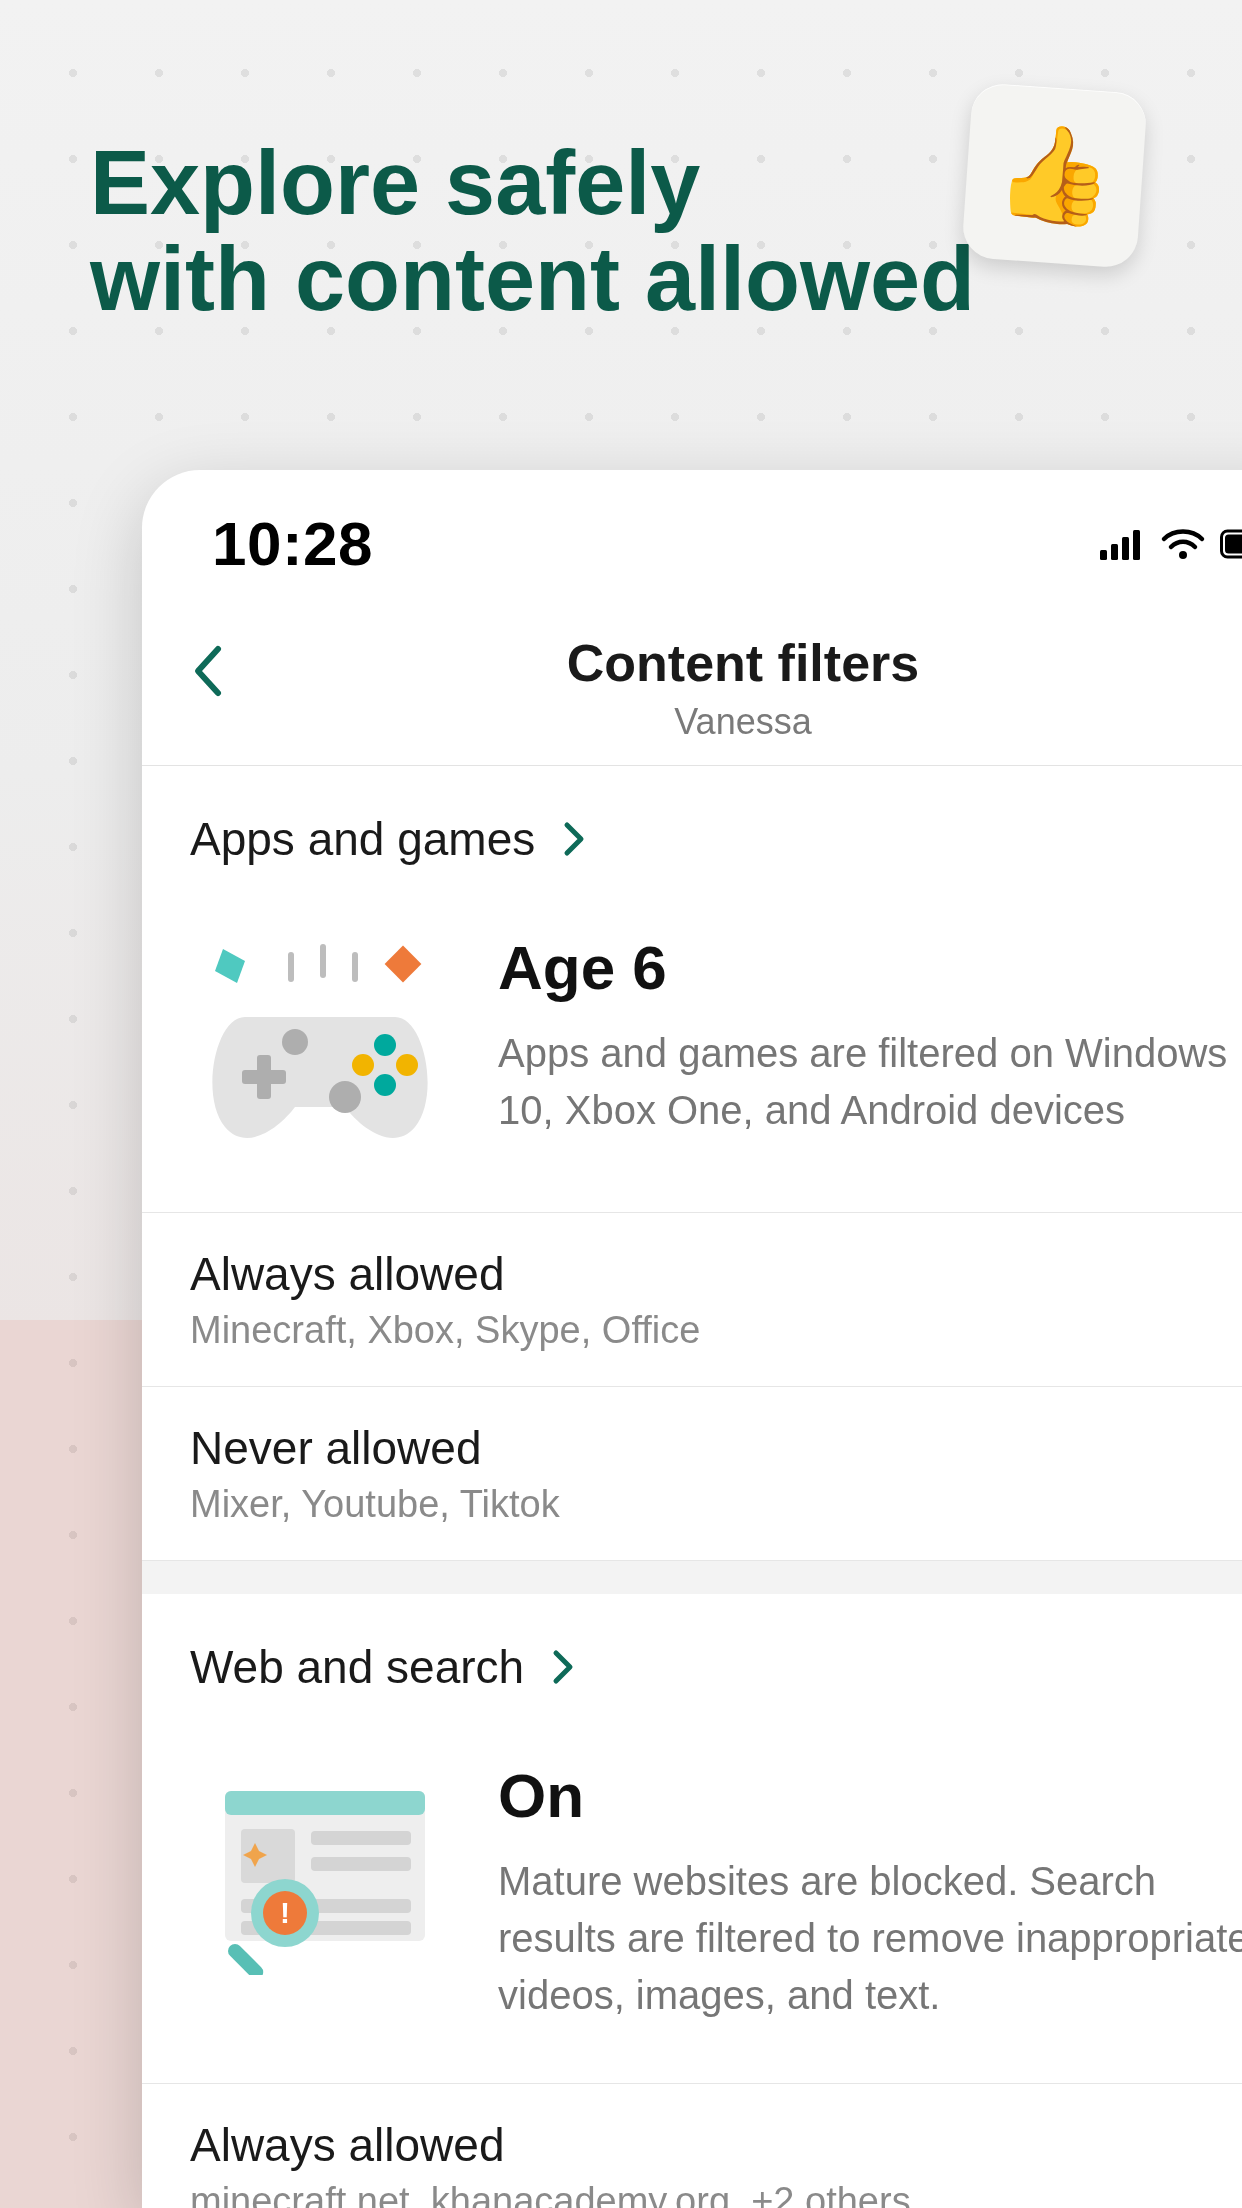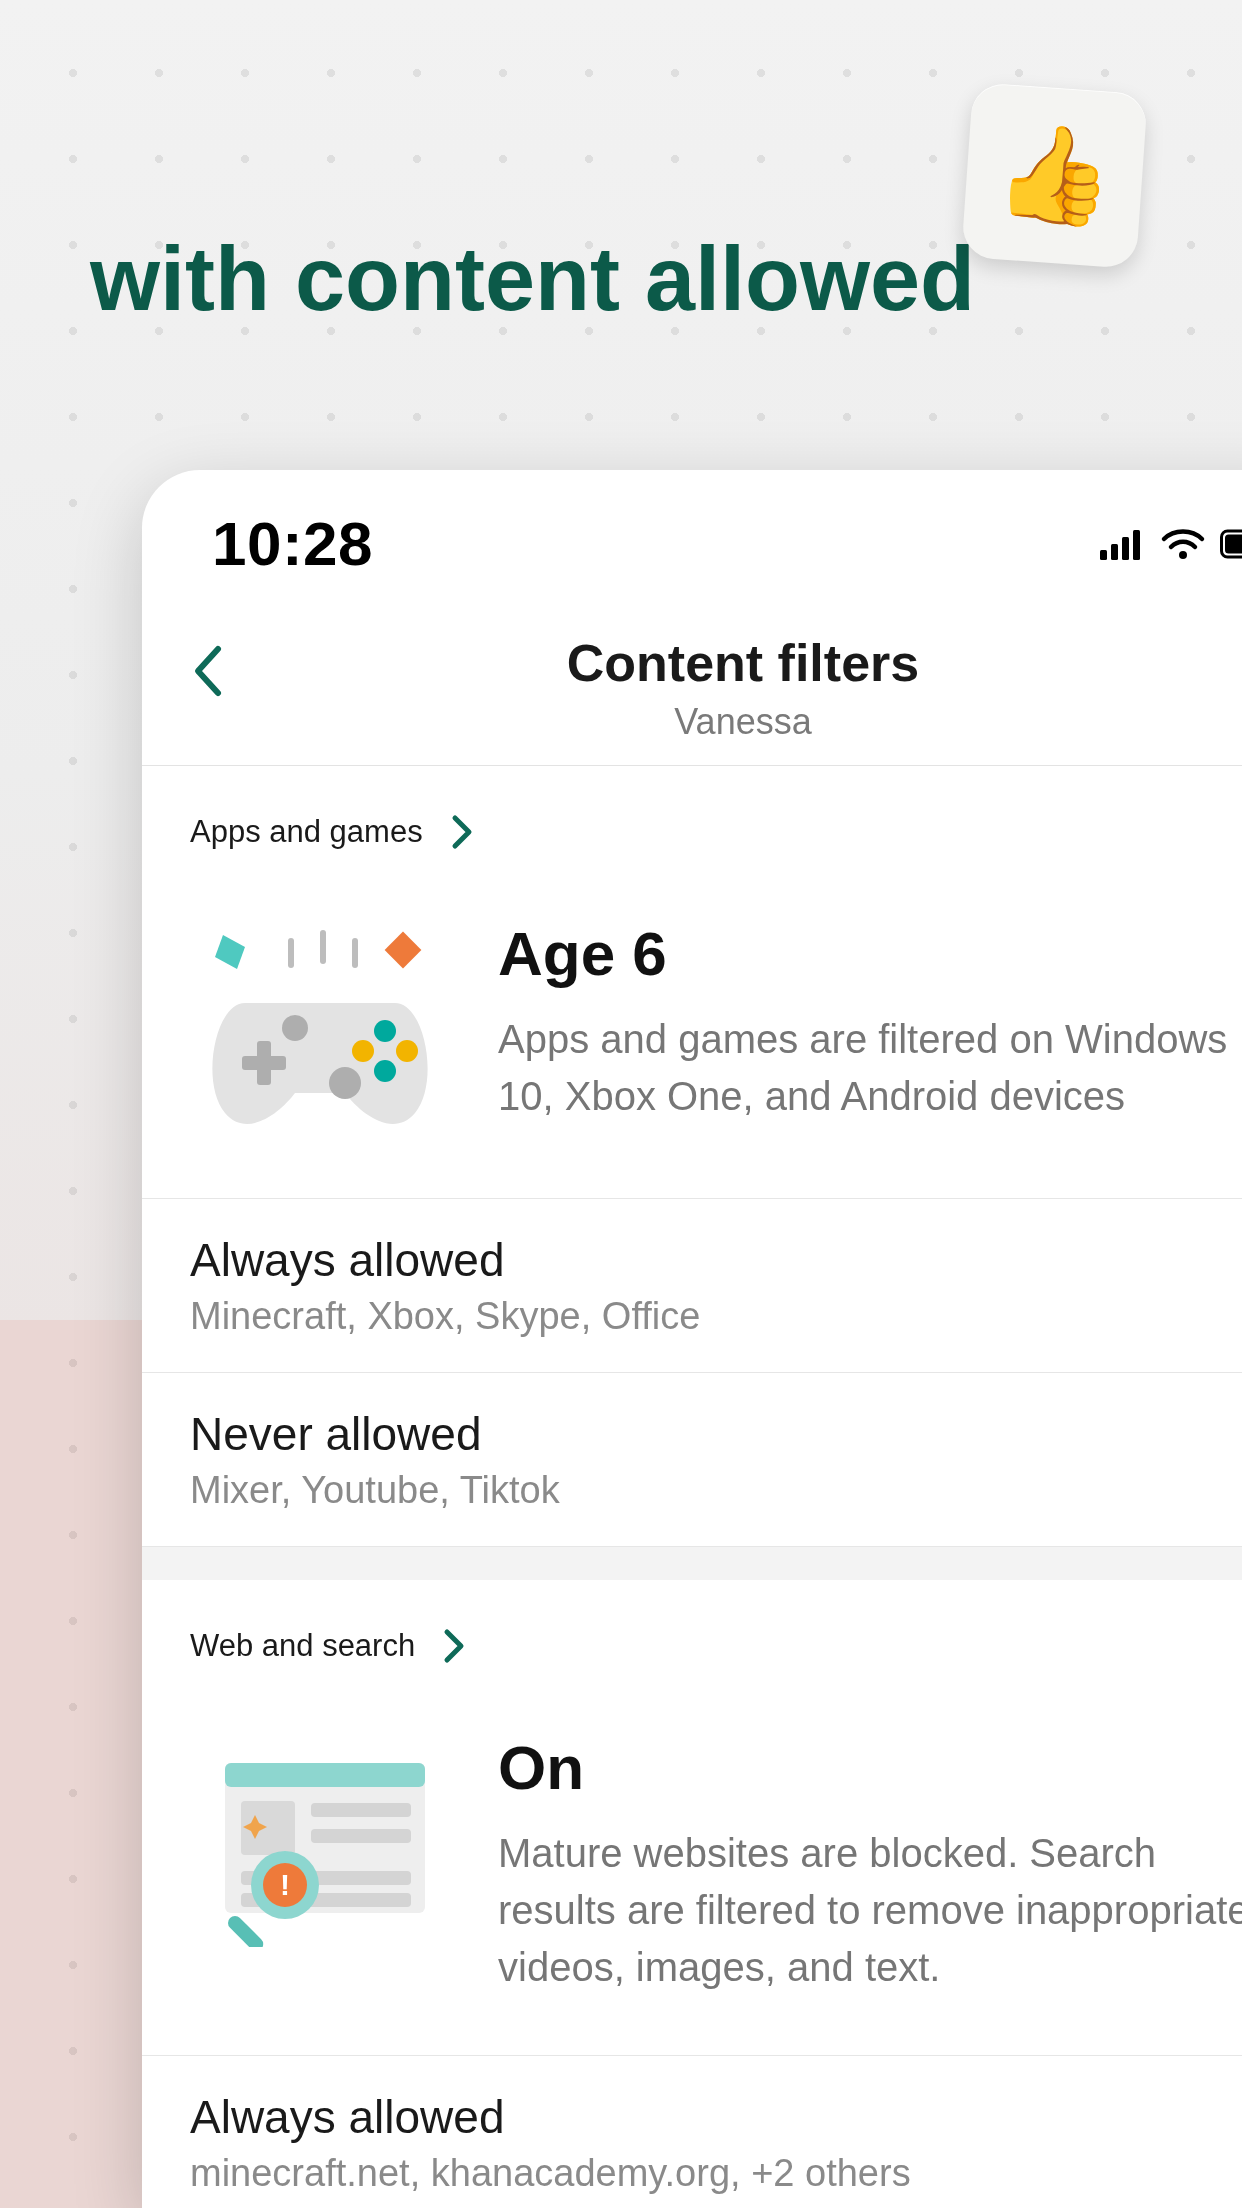--- a/index.html
+++ b/index.html
@@ -81,21 +81,21 @@
     color: #0e6a58;
   }
   .navhdr .title { font-size: 52px; font-weight: 700; color: #1a1a1a; }
   .navhdr .subtitle { font-size: 36px; color: #7a7a7a; margin-top: 8px; }
 
   
   .sect-head {
     display: flex; align-items: center; gap: 26px;
     padding: 46px 48px 36px;
   }
-  .sect-head .label { font-size: 31px; font-weight: 500; color: #1a1a1a; }
+  .sect-head .label { font-size: 46px; font-weight: 500; color: #1a1a1a; }
   .sect-head .chev { color: #0e6a58; }
 
   
   .feature {
     display: flex; gap: 48px;
     padding: 30px 48px 60px 48px;
     align-items: flex-start;
   }
   .feature .illus {
     width: 260px; height: 220px; flex: 0 0 260px;
@@ -121,21 +121,21 @@
   .chev svg, .chev-gray svg, .back svg { display:block; }
 </style>
 </head>
 <body>
 
 <div class="pinkband"></div>
 <div class="dots"></div>
 
 <div class="hero">
   <h1>
-    <br>
+    <span>Explore safely</span><br>
     <span>with content allowed</span>
   </h1>
 </div>
 
 <div class="thumb-chip">
   <span>👍</span>
 </div>
 
 <div class="phone">
 

